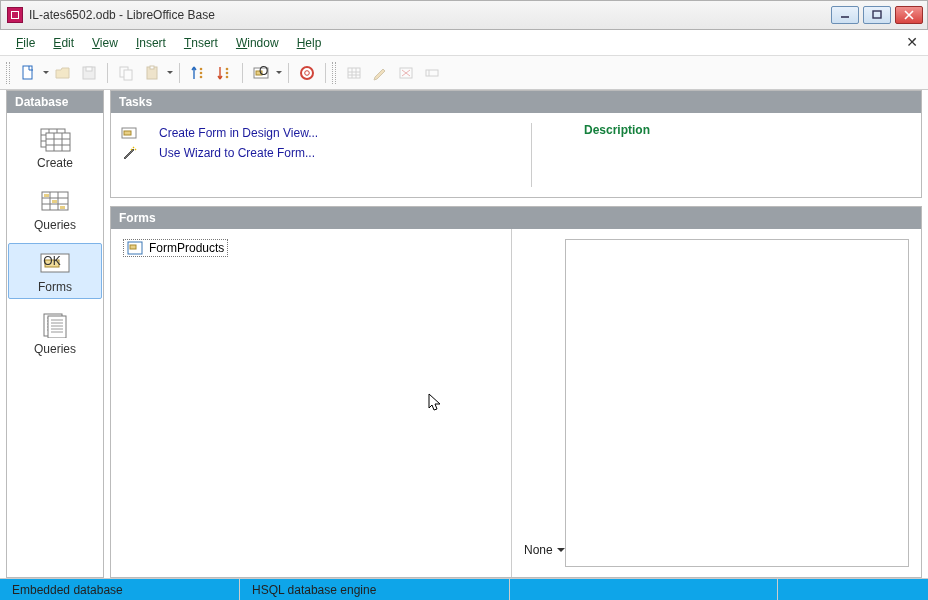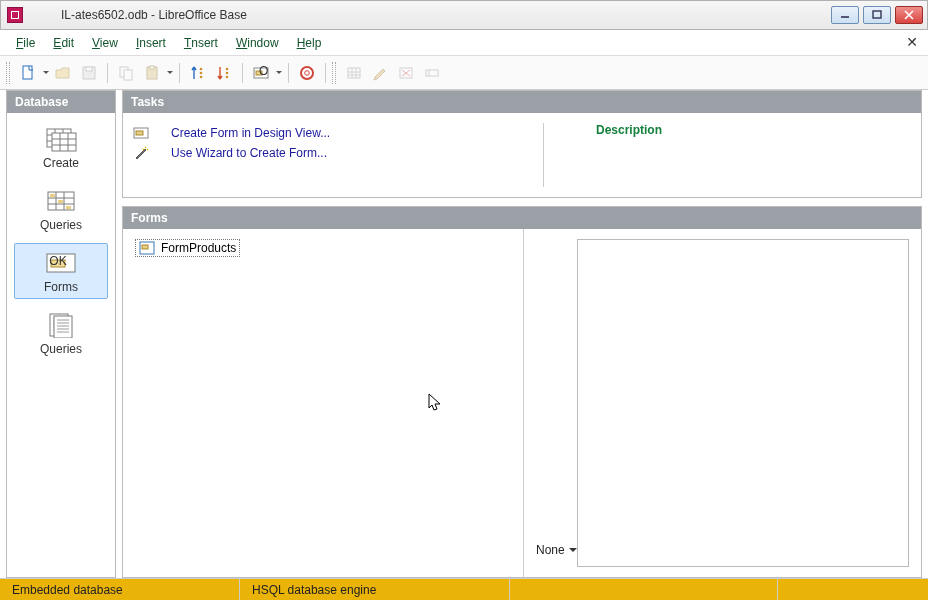--- a/index.html
+++ b/index.html
@@ -1,39 +1,39 @@
 <!DOCTYPE html>
 <html><head>
 <meta charset="utf-8">
 <style>
 * { box-sizing: border-box; margin: 0; padding: 0; font-family: "Segoe UI", Tahoma, sans-serif; font-size: 12px; }
 body { background: #fff; width: 928px; height: 600px; overflow: hidden; position: relative; }
 .titlebar { height: 30px; background: linear-gradient(#f6f6f6,#e9e9e9); border: 1px solid #b0b0b0; display: flex; align-items: center; padding: 0 2px 0 6px; }
 .titlebar .app-icon { width: 16px; height: 16px; background: #c2185b; border: 1px solid #8e0d42; margin-right: 6px; position: relative; }
 .titlebar .app-icon::after { content:""; position:absolute; inset:3px; border:1px solid #fff; }
-.titlebar .title { flex:1; color:#333;margin-left:32px; }
+.titlebar .title { flex:1; color:#333; }
 .winbtns { display:flex; gap:4px; margin-right:2px; }
 .winbtn { width:28px; height:18px; border:1px solid #6b8fb5; background:linear-gradient(#e8f1fb,#cde0f2); display:flex; align-items:center; justify-content:center; border-radius:2px; }
 .winbtn.close { background:linear-gradient(#f08f8b,#d94540); border-color:#9b2e2b; color:#fff; }
 .winbtn svg { width:10px; height:10px; }
 .menubar { height:26px; display:flex; align-items:center; padding:0 8px; gap:2px; border-bottom:1px solid #ddd; position:relative;}
 .menubar .mitem { padding:3px 8px; color:#14532d; }
 .menubar .mitem .ul { text-decoration: underline; }
 .menubar .closex { position:absolute; right:10px; top:4px; font-size:14px; color:#333; cursor:default;}
 .toolbar { height:34px; display:flex; align-items:center; gap:2px; padding:0 6px; border-bottom:1px solid #ccc; background:#fafafa; }
 .tbtn { width:24px; height:24px; display:flex; align-items:center; justify-content:center; border:1px solid transparent; border-radius:2px; }
 .tbtn svg { width:16px; height:16px; }
 .tbtn.dis svg { opacity:.35; }
 .tsep { width:1px; height:20px; background:#ccc; margin:0 4px;}
 .tdrop { width:7px; display:flex; align-items:center; justify-content:center; }
 .tdrop::after { content:""; border:3px solid transparent; border-top-color:#555; margin-top:3px;}
 .tgrip { width:4px; height:22px; border-left:1px dotted #aaa; border-right:1px dotted #aaa; margin-right:4px;}
 
 .workspace { position:absolute; top:90px; left:6px; right:6px; bottom:22px; display:flex; gap:6px; }
-.sidebar { width:110px; border:1px solid #bbb; display:flex; flex-direction:column; }
+.sidebar { width:98px; border:1px solid #bbb; display:flex; flex-direction:column; }
 .panehdr { background:#9aa0a6; color:#fff; font-weight:bold; padding:4px 8px; font-size:12px; }
 .navlist { flex:1; background:#fff; padding:6px 6px; display:flex; flex-direction:column; gap:6px; align-items:center; }
 .navitem { width:94px; padding:6px 2px 4px; text-align:center; border:1px solid transparent; border-radius:2px; }
 .navitem.sel { background:#d9ecff; border:1px solid #7db3e8; }
 .navitem .nicon { width:34px; height:26px; margin:0 auto 4px; display:block; }
 .navitem .nlabel { color:#333; }
 
 .maincol { flex:1; display:flex; flex-direction:column; gap:8px; }
 .taskspane, .formspane { border:1px solid #bbb; background:#fff; display:flex; flex-direction:column; }
 .taskspane { height:108px; }
@@ -50,21 +50,21 @@
 .formsleft { width:400px; padding:10px 12px; }
 .formitem { display:inline-flex; align-items:flex-end; gap:6px; border:1px dotted #777; padding:1px 3px; }
 .formitem .ficon { width:16px; height:14px; }
 .formright { flex:1; border-left:1px solid #ccc; padding:10px 12px; display:flex; flex-direction:row; }
 .viewsel { align-self:flex-end; display:flex; align-items:center; gap:4px; color:#222; margin-bottom:10px;}
 .viewsel::after { content:""; border:4px solid transparent; border-top-color:#333; margin-top:4px;}
 .preview { flex:1; border:1px solid #bbb; background:#fff; }
 
 .cursor { position:absolute; left:428px; top:393px; width:14px; height:20px; pointer-events:none; }
 
-.statusbar { position:absolute; left:0; right:0; bottom:0; height:22px; border-top:1px solid #ccc; background:#eab308; display:flex; align-items:center; }
+.statusbar { position:absolute; left:0; right:0; bottom:0; height:22px; border-top:1px solid #ccc; background:#0ea5e9; display:flex; align-items:center; }
 .statusbar .cell { padding:0 12px; height:100%; display:flex; align-items:center; color:#222; border-right:1px solid #ccc; }
 .statusbar .cell.a { width:240px; }
 .statusbar .cell.b { width:270px; }
 .statusbar .cell.c { flex:1; border-right:1px solid #ccc;}
 .statusbar .cell.d { width:150px; border-right:none;}
 </style>
 </head>
 <body>
 
 <div class="titlebar">

